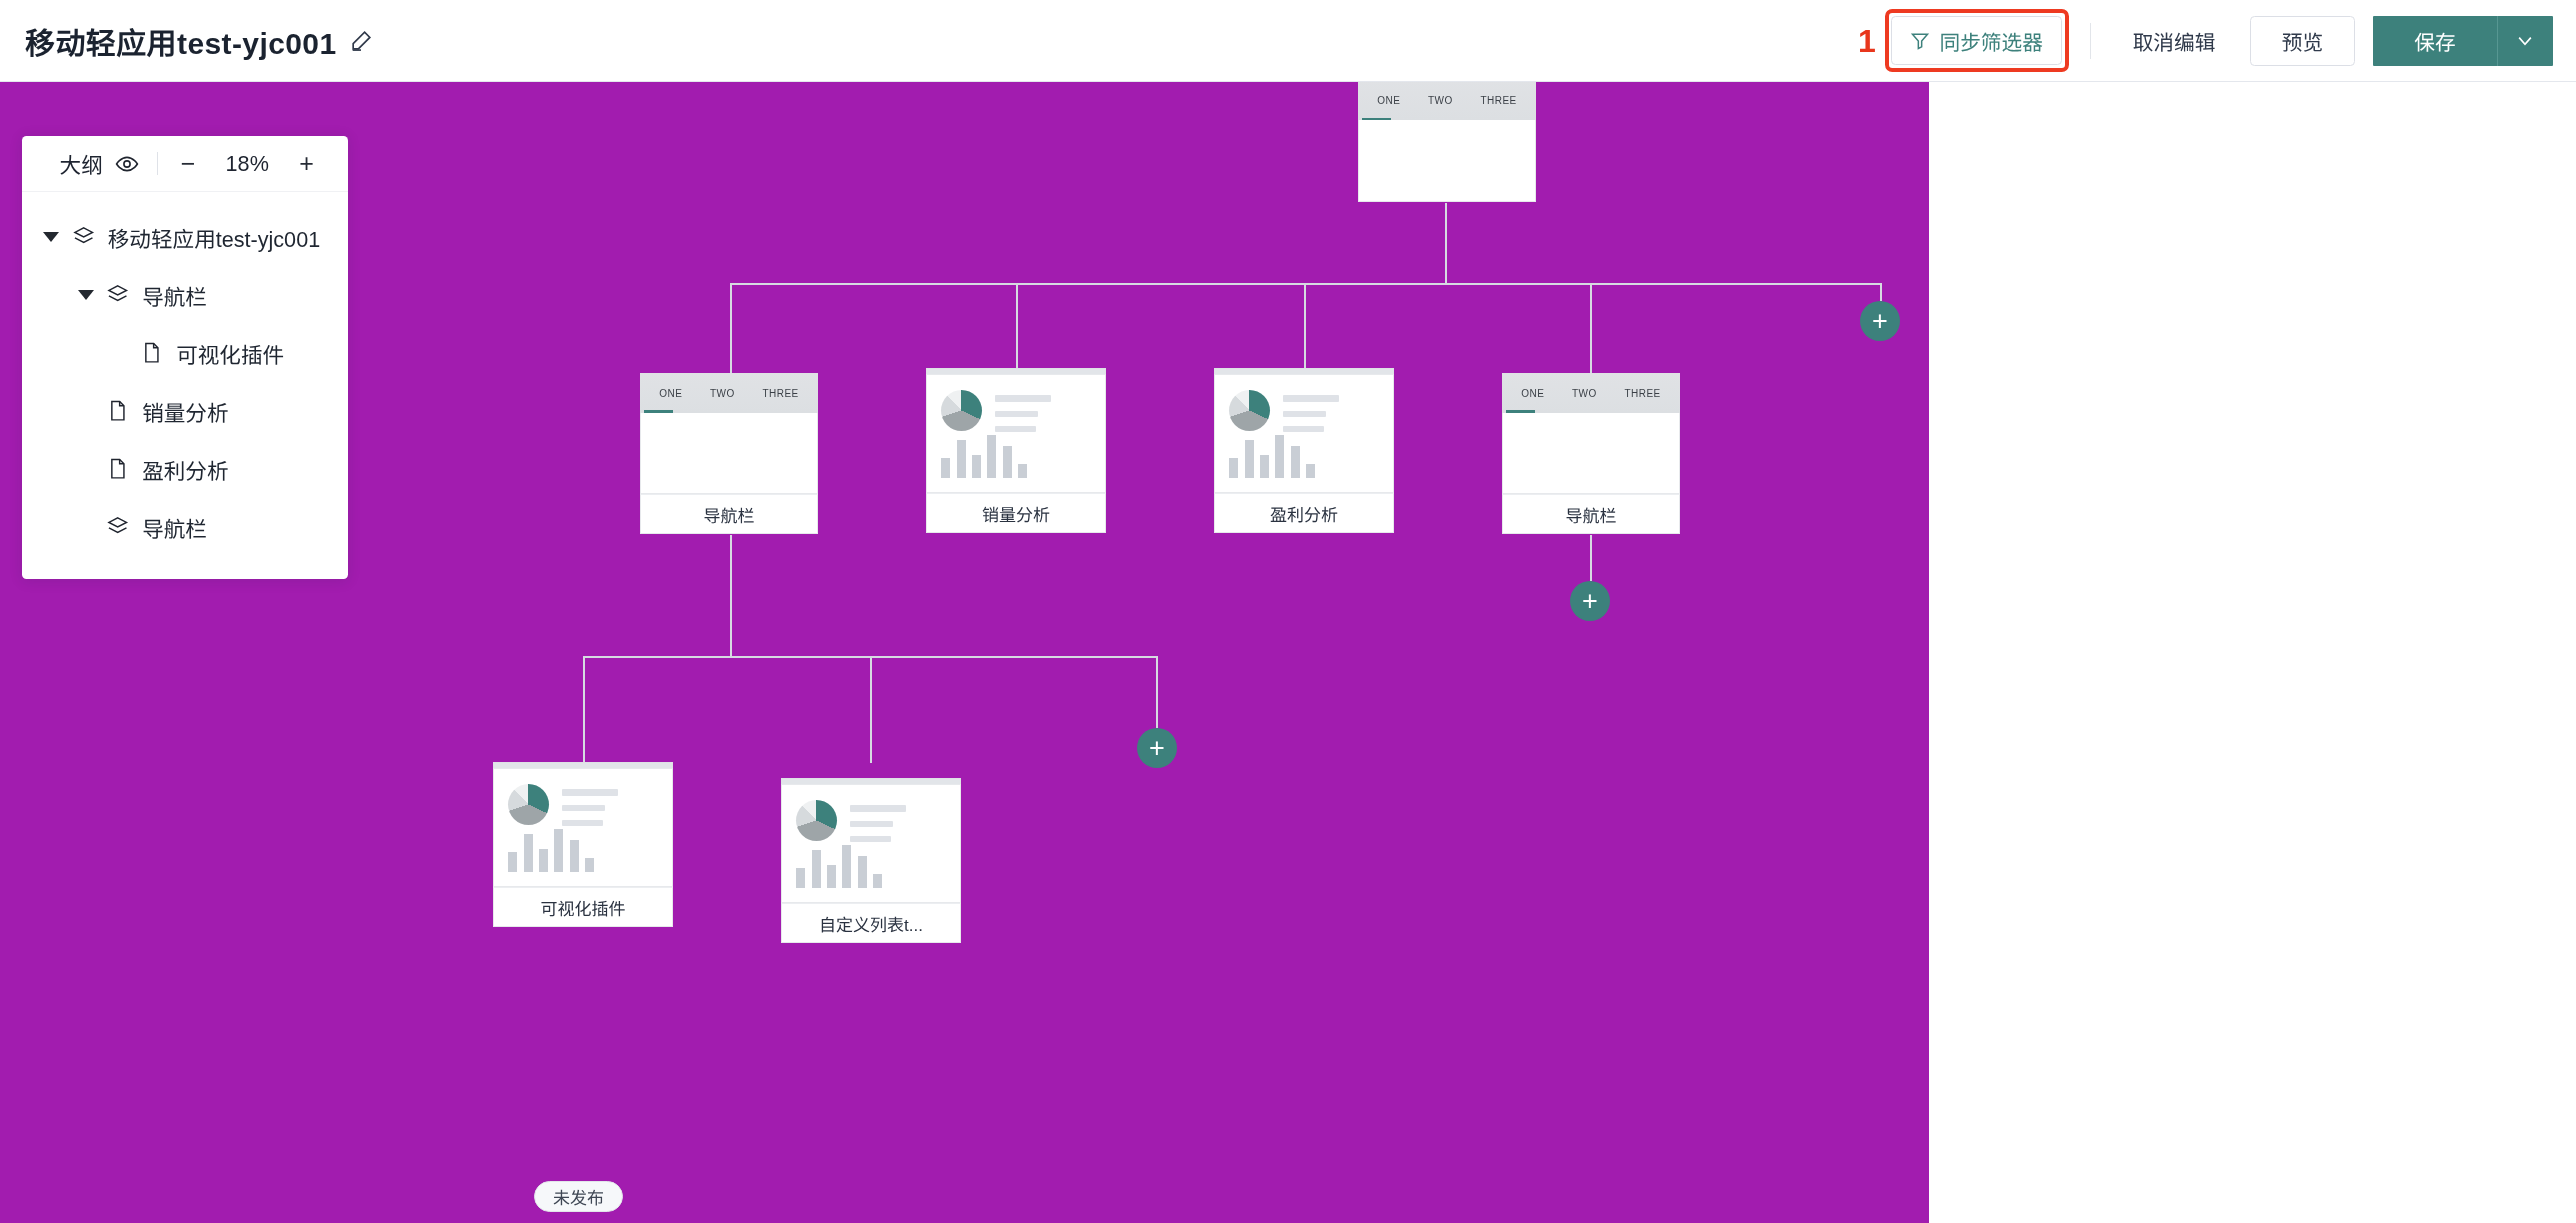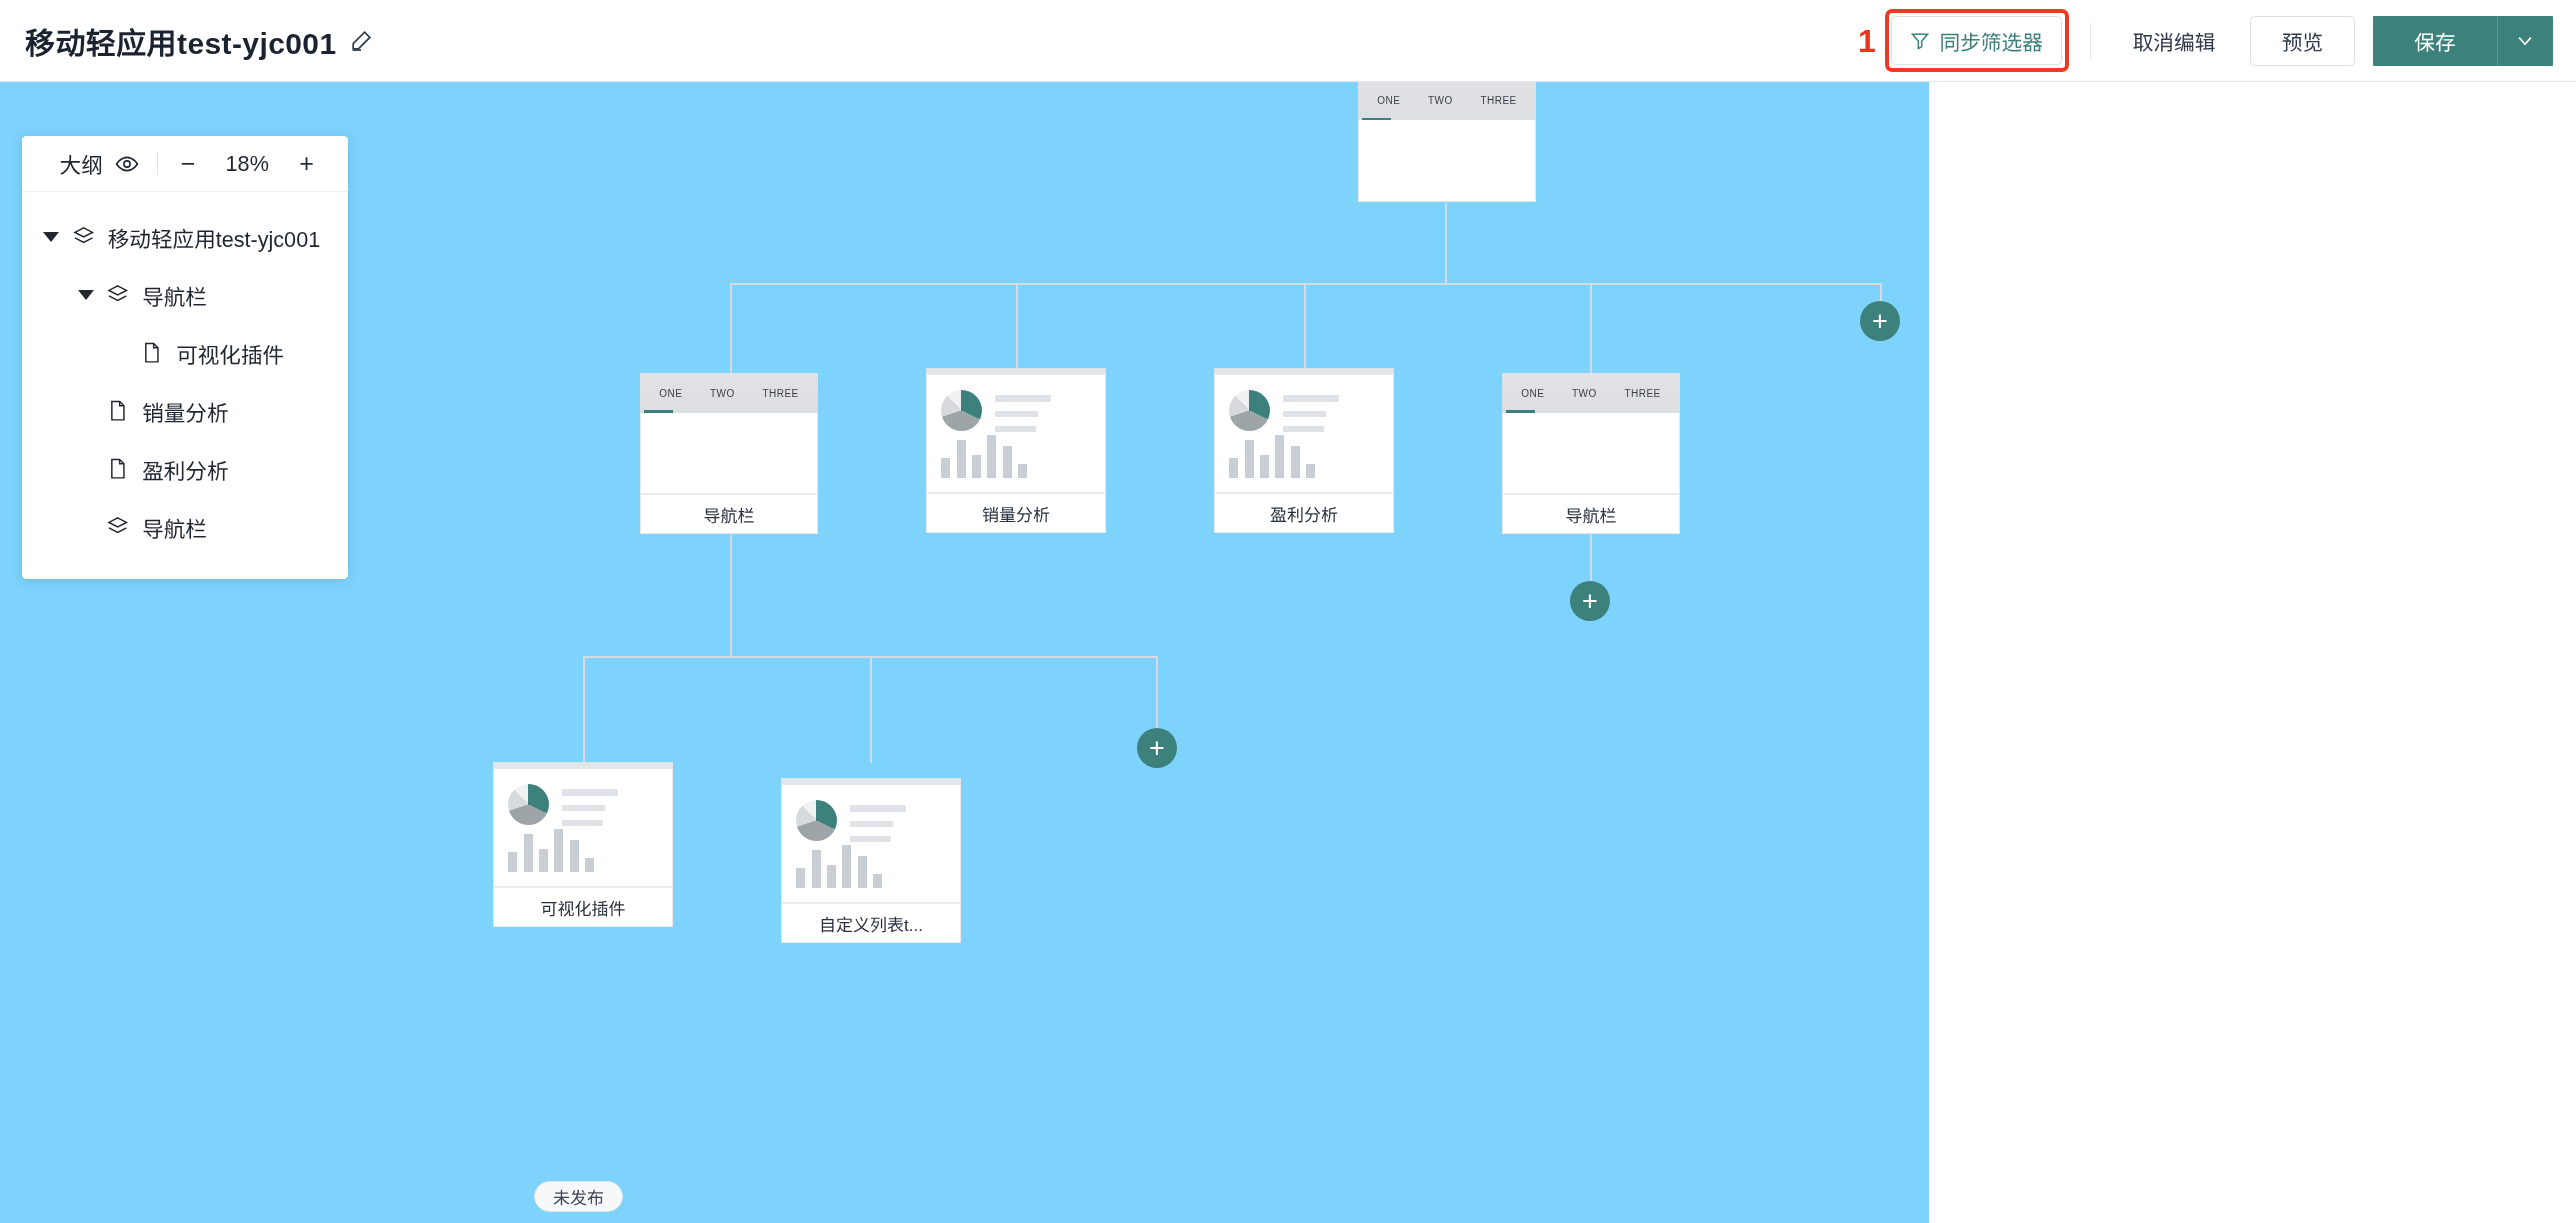--- a/index.html
+++ b/index.html
@@ -61,21 +61,21 @@
   .save-caret {
     background: #3d817c; border: none; border-left: 0.9px solid #579792;
     color: #fff; width: 56px; height: 50px; cursor: pointer;
     display: flex; align-items: center; justify-content: center;
   }
   .caret-icon { width: 20px; height: 20px; display: block; }
 
   
   .canvas {
     position: absolute; left: 0; top: 82px; width: 1929px; height: 1141px;
-    background: #7dd3fc; overflow: hidden;
+    background: #a21caf; overflow: hidden;
   }
 
   
   .outline {
     position: absolute; left: 21.6px; top: 54px; width: 326px;
     background: #ffffff; border-radius: 4.5px;
     box-shadow: 0 1.8px 12.6px rgba(20,30,60,.13); overflow: hidden;
   }
   .outline-head {
     height: 56px; display: flex; align-items: center; padding-left: 38px;

